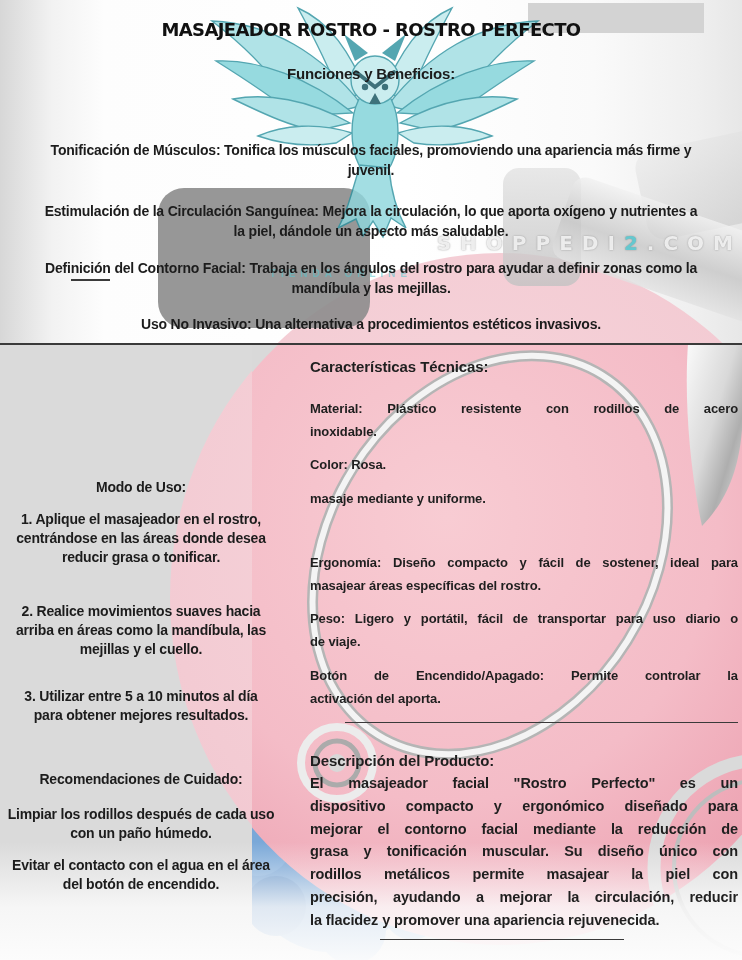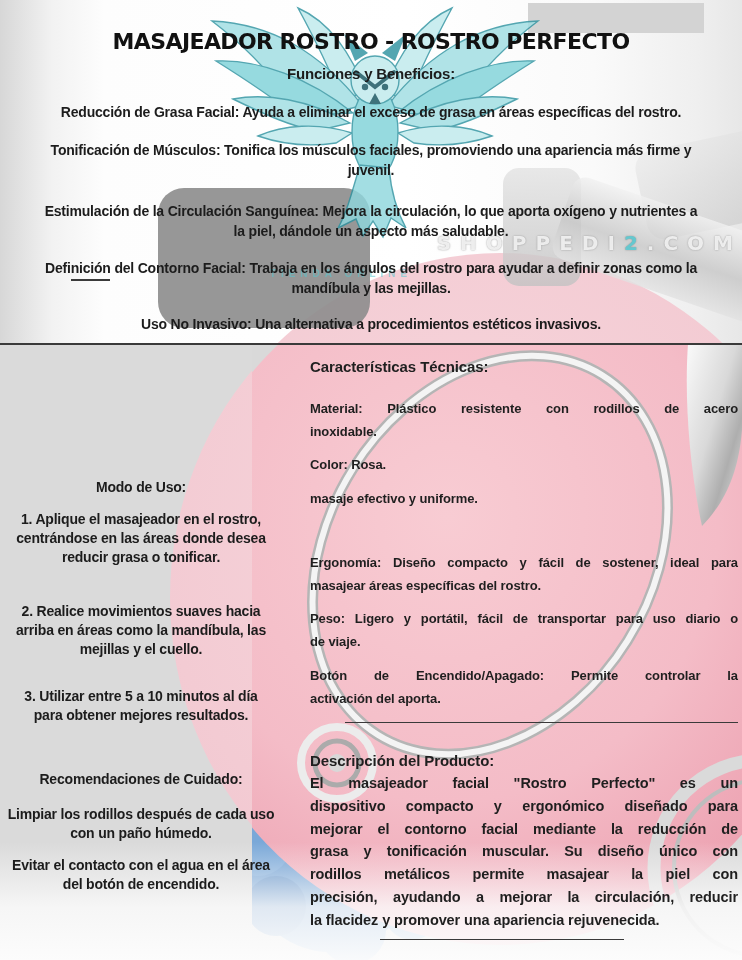--- a/index.html
+++ b/index.html
@@ -55,22 +55,22 @@
   }
   .wm-brand .accent{color:rgba(95,205,213,.9);}
   .wm-tagline{
     position:absolute; left:0; right:60px; top:268px; z-index:5; text-align:center;
     font-weight:bold; font-size:10px; letter-spacing:5px; color:rgba(85,198,207,.55);
   }
   
   .txt{position:absolute; z-index:6; color:#1c1c1c; white-space:pre-line;}
   .cen{left:0; width:742px; text-align:center; font-weight:bold; font-size:14px; line-height:20px; letter-spacing:-0.2px;}
   .page-title{
-    font-family:"DejaVu Sans", sans-serif; font-size:22px; line-height:26px; font-weight:bold;
-    letter-spacing:-0.6px; color:#111;margin-top:12px;
+    font-family:"DejaVu Sans", sans-serif; font-size:18px; line-height:26px; font-weight:bold;
+    letter-spacing:-0.6px; color:#111;
   }
   .section-head{font-size:15px;}
   .leftcol{left:2px; width:278px; text-align:center; font-weight:bold; font-size:14px; line-height:19px; letter-spacing:-0.2px;}
   .rightcol{left:310px; width:428px; font-weight:bold; font-size:13px; line-height:23px; letter-spacing:-0.1px; color:#1f1f1f;}
   .rightcol.head{font-size:15px; line-height:18px;}
   .desc-text{font-size:14.5px; line-height:22.8px;}
   .jl{text-align:justify; text-align-last:justify;}
   .jl.last{text-align-last:left;}
   
   .rule{position:absolute; background:#3a3a3a; height:1.5px; z-index:6;}
@@ -171,21 +171,20 @@
       <circle cx="385" cy="87" r="3.2" fill="#14545e"></circle>
       <path d="M375,93 L369,104 L381,104 Z" fill="#14545e"></path>
     </g>
   </svg>
 
   <div class="wm-brand"><span>SHOPPEDI</span><span class="accent">2</span><span>.COM</span></div>
   <div class="wm-tagline">TIENDA ONLINE</div>
 
   <div class="txt cen page-title" style="top:17px;">MASAJEADOR ROSTRO - ROSTRO PERFECTO</div>
   <div class="txt cen section-head" style="top:64px;">Funciones y Beneficios:</div>
-  <div class="txt cen" style="top:102px;">Reducción de Grasa Facial: Ayuda a eliminar el exceso de grasa en áreas específicas del rostro.</div>
   <div class="txt cen" style="top:140px;">Tonificación de Músculos: Tonifica los músculos faciales, promoviendo una apariencia más firme y
 juvenil.</div>
   <div class="txt cen" style="top:201px;">Estimulación de la Circulación Sanguínea: Mejora la circulación, lo que aporta oxígeno y nutrientes a
 la piel, dándole un aspecto más saludable.</div>
   <div class="txt cen" style="top:258px;">Definición del Contorno Facial: Trabaja en los ángulos del rostro para ayudar a definir zonas como la
 mandíbula y las mejillas.</div>
   <div class="rule" style="left:71px; top:279px; width:39px; height:2px;"></div>
   <div class="txt cen" style="top:314px;">Uso No Invasivo: Una alternativa a procedimientos estéticos invasivos.</div>
   <div class="rule" style="left:0; top:343px; width:742px;"></div>
 
@@ -200,21 +199,21 @@
 para obtener mejores resultados.</div>
   <div class="txt leftcol section-head" style="top:770px;">Recomendaciones de Cuidado:</div>
   <div class="txt leftcol" style="top:805px;">Limpiar los rodillos después de cada uso
 con un paño húmedo.</div>
   <div class="txt leftcol" style="top:856px;">Evitar el contacto con el agua en el área
 del botón de encendido.</div>
 
   <div class="txt rightcol head" style="top:358px;">Características Técnicas:</div>
   <div class="txt rightcol" style="top:397px;"><div class="jl">Material: Plástico resistente con rodillos de acero</div><div class="jl last">inoxidable.</div></div>
   <div class="txt rightcol" style="top:453px;"><div class="jl last">Color: Rosa.</div></div>
-  <div class="txt rightcol" style="top:487px;"><div class="jl last">masaje efectivo y uniforme.</div></div>
+  <div class="txt rightcol" style="top:487px;"><div class="jl last">masaje mediante y uniforme.</div></div>
   <div class="txt rightcol" style="top:551px;"><div class="jl">Ergonomía: Diseño compacto y fácil de sostener, ideal para</div><div class="jl last">masajear áreas específicas del rostro.</div></div>
   <div class="txt rightcol" style="top:607px;"><div class="jl">Peso: Ligero y portátil, fácil de transportar para uso diario o</div><div class="jl last">de viaje.</div></div>
   <div class="txt rightcol" style="top:664px;"><div class="jl">Botón de Encendido/Apagado: Permite controlar la</div><div class="jl last">activación del aporta.</div></div>
   <div class="rule" style="left:345px; top:722px; width:393px; height:1px;"></div>
 
   <div class="txt rightcol head" style="top:752px;">Descripción del Producto:</div>
   <div class="txt rightcol desc-text" style="top:772px;"><div class="jl">El masajeador facial "Rostro Perfecto" es un</div><div class="jl">dispositivo compacto y ergonómico diseñado para</div><div class="jl">mejorar el contorno facial mediante la reducción de</div><div class="jl">grasa y tonificación muscular. Su diseño único con</div><div class="jl">rodillos metálicos permite masajear la piel con</div><div class="jl">precisión, ayudando a mejorar la circulación, reducir</div><div class="jl last">la flacidez y promover una apariencia rejuvenecida.</div></div>
   <div class="rule" style="left:380px; top:939px; width:244px; height:1px;"></div>
 
 </div>

